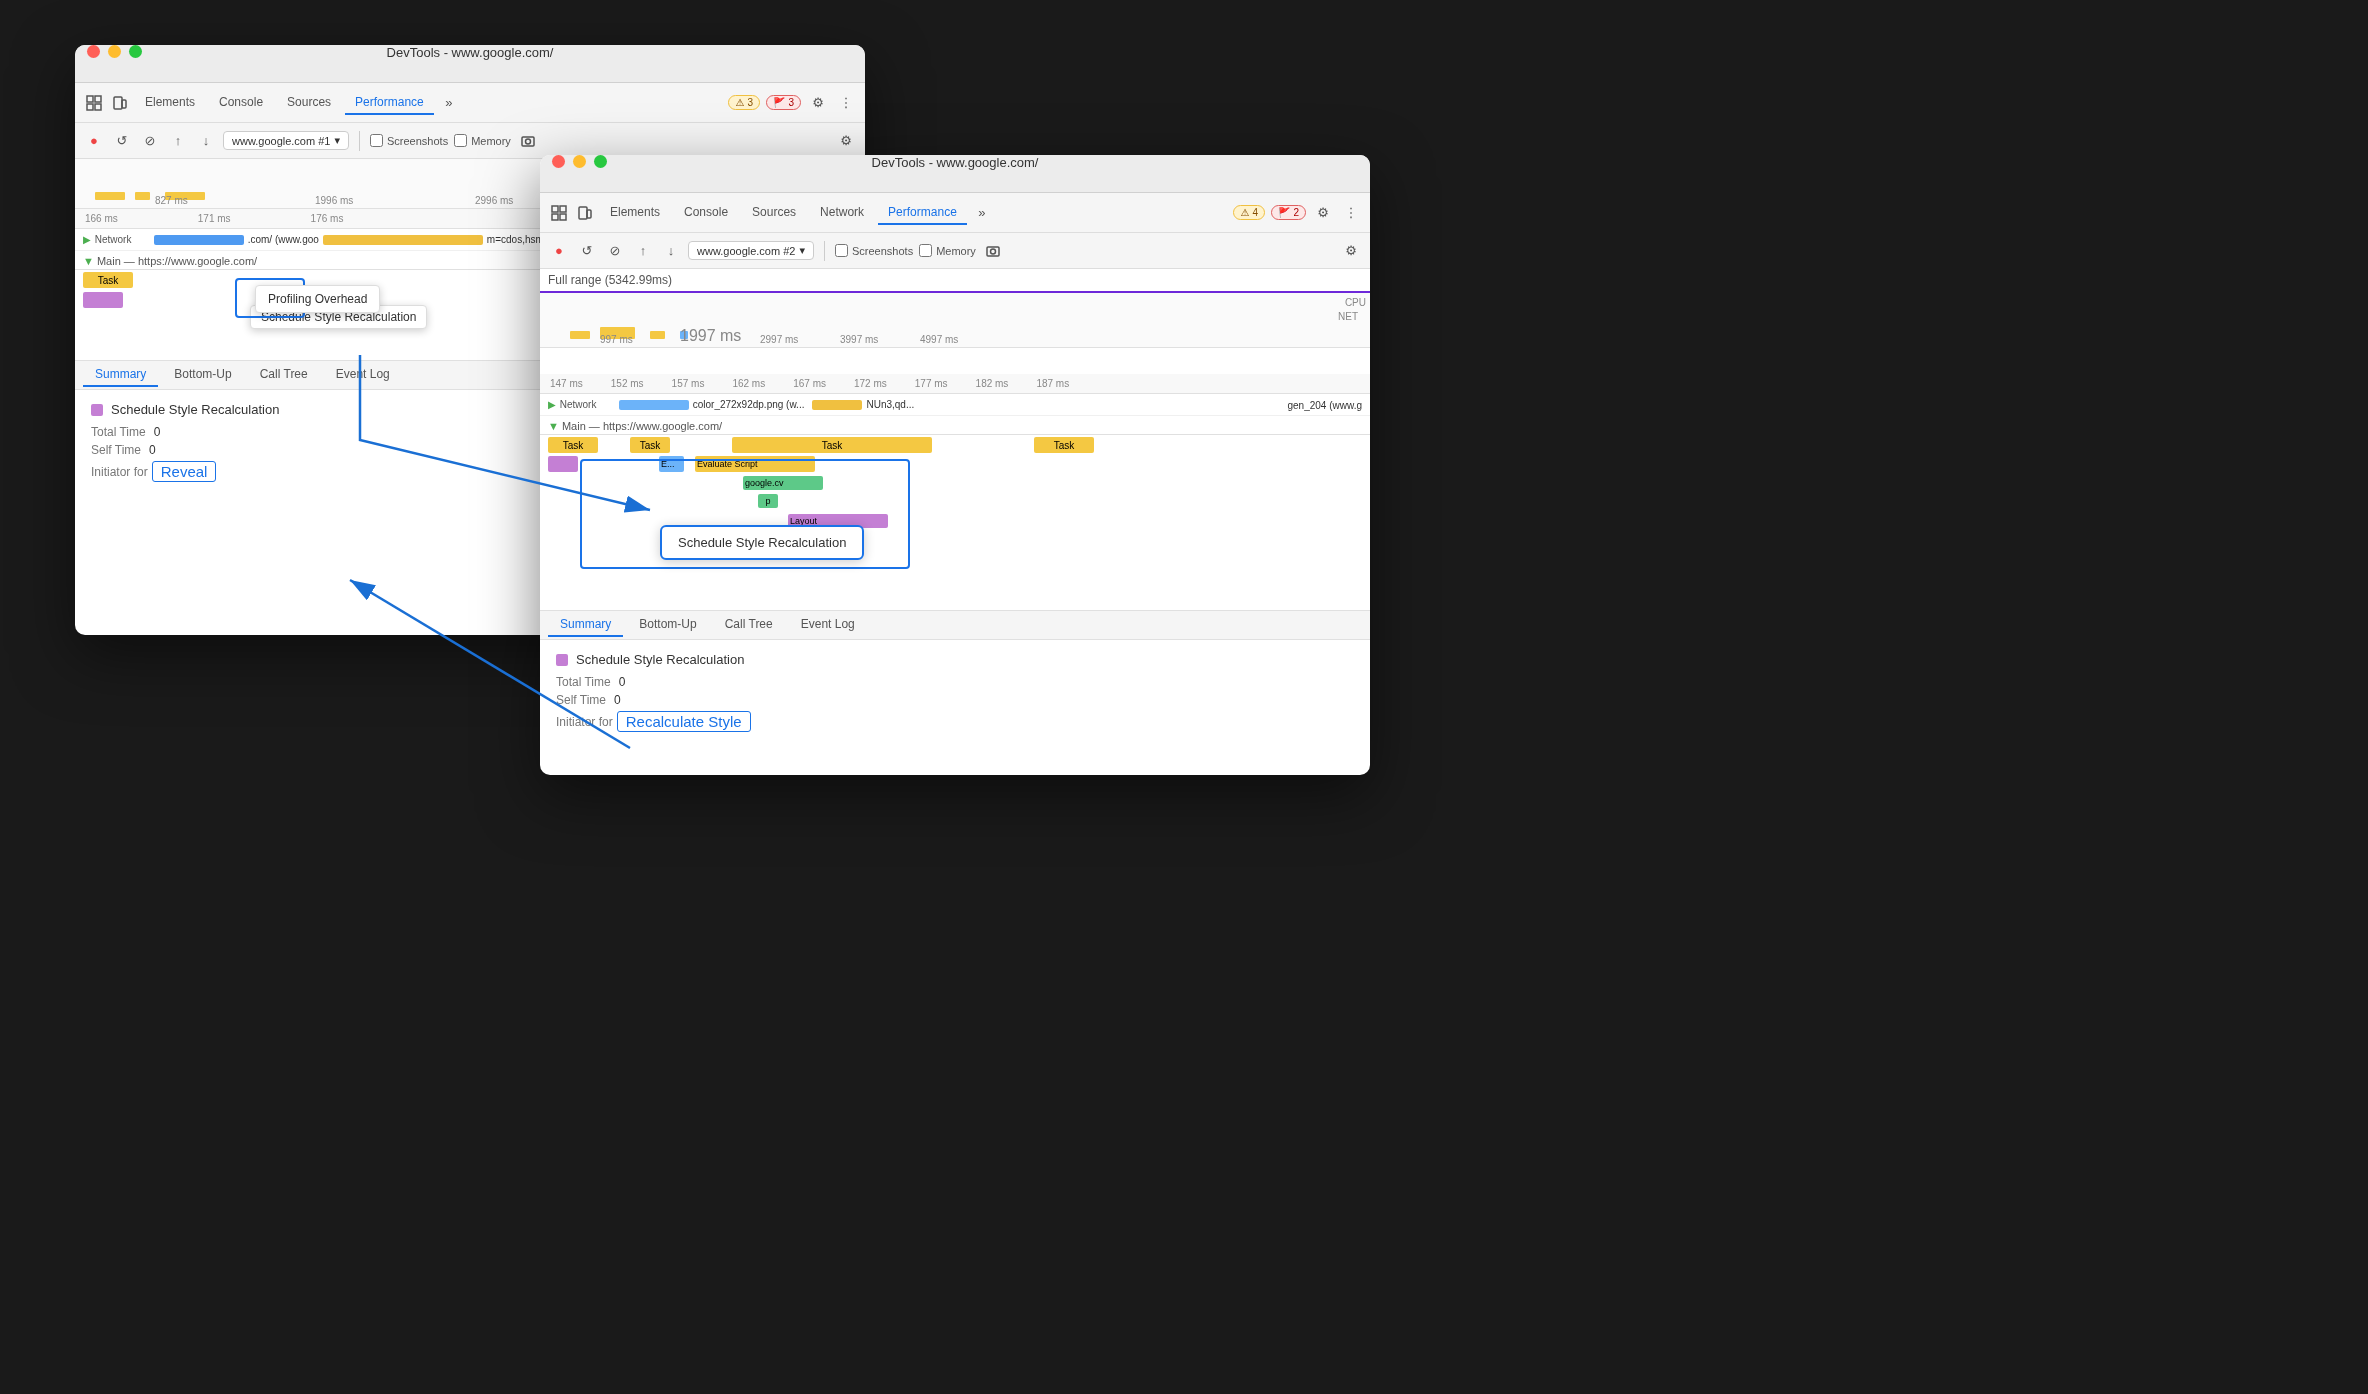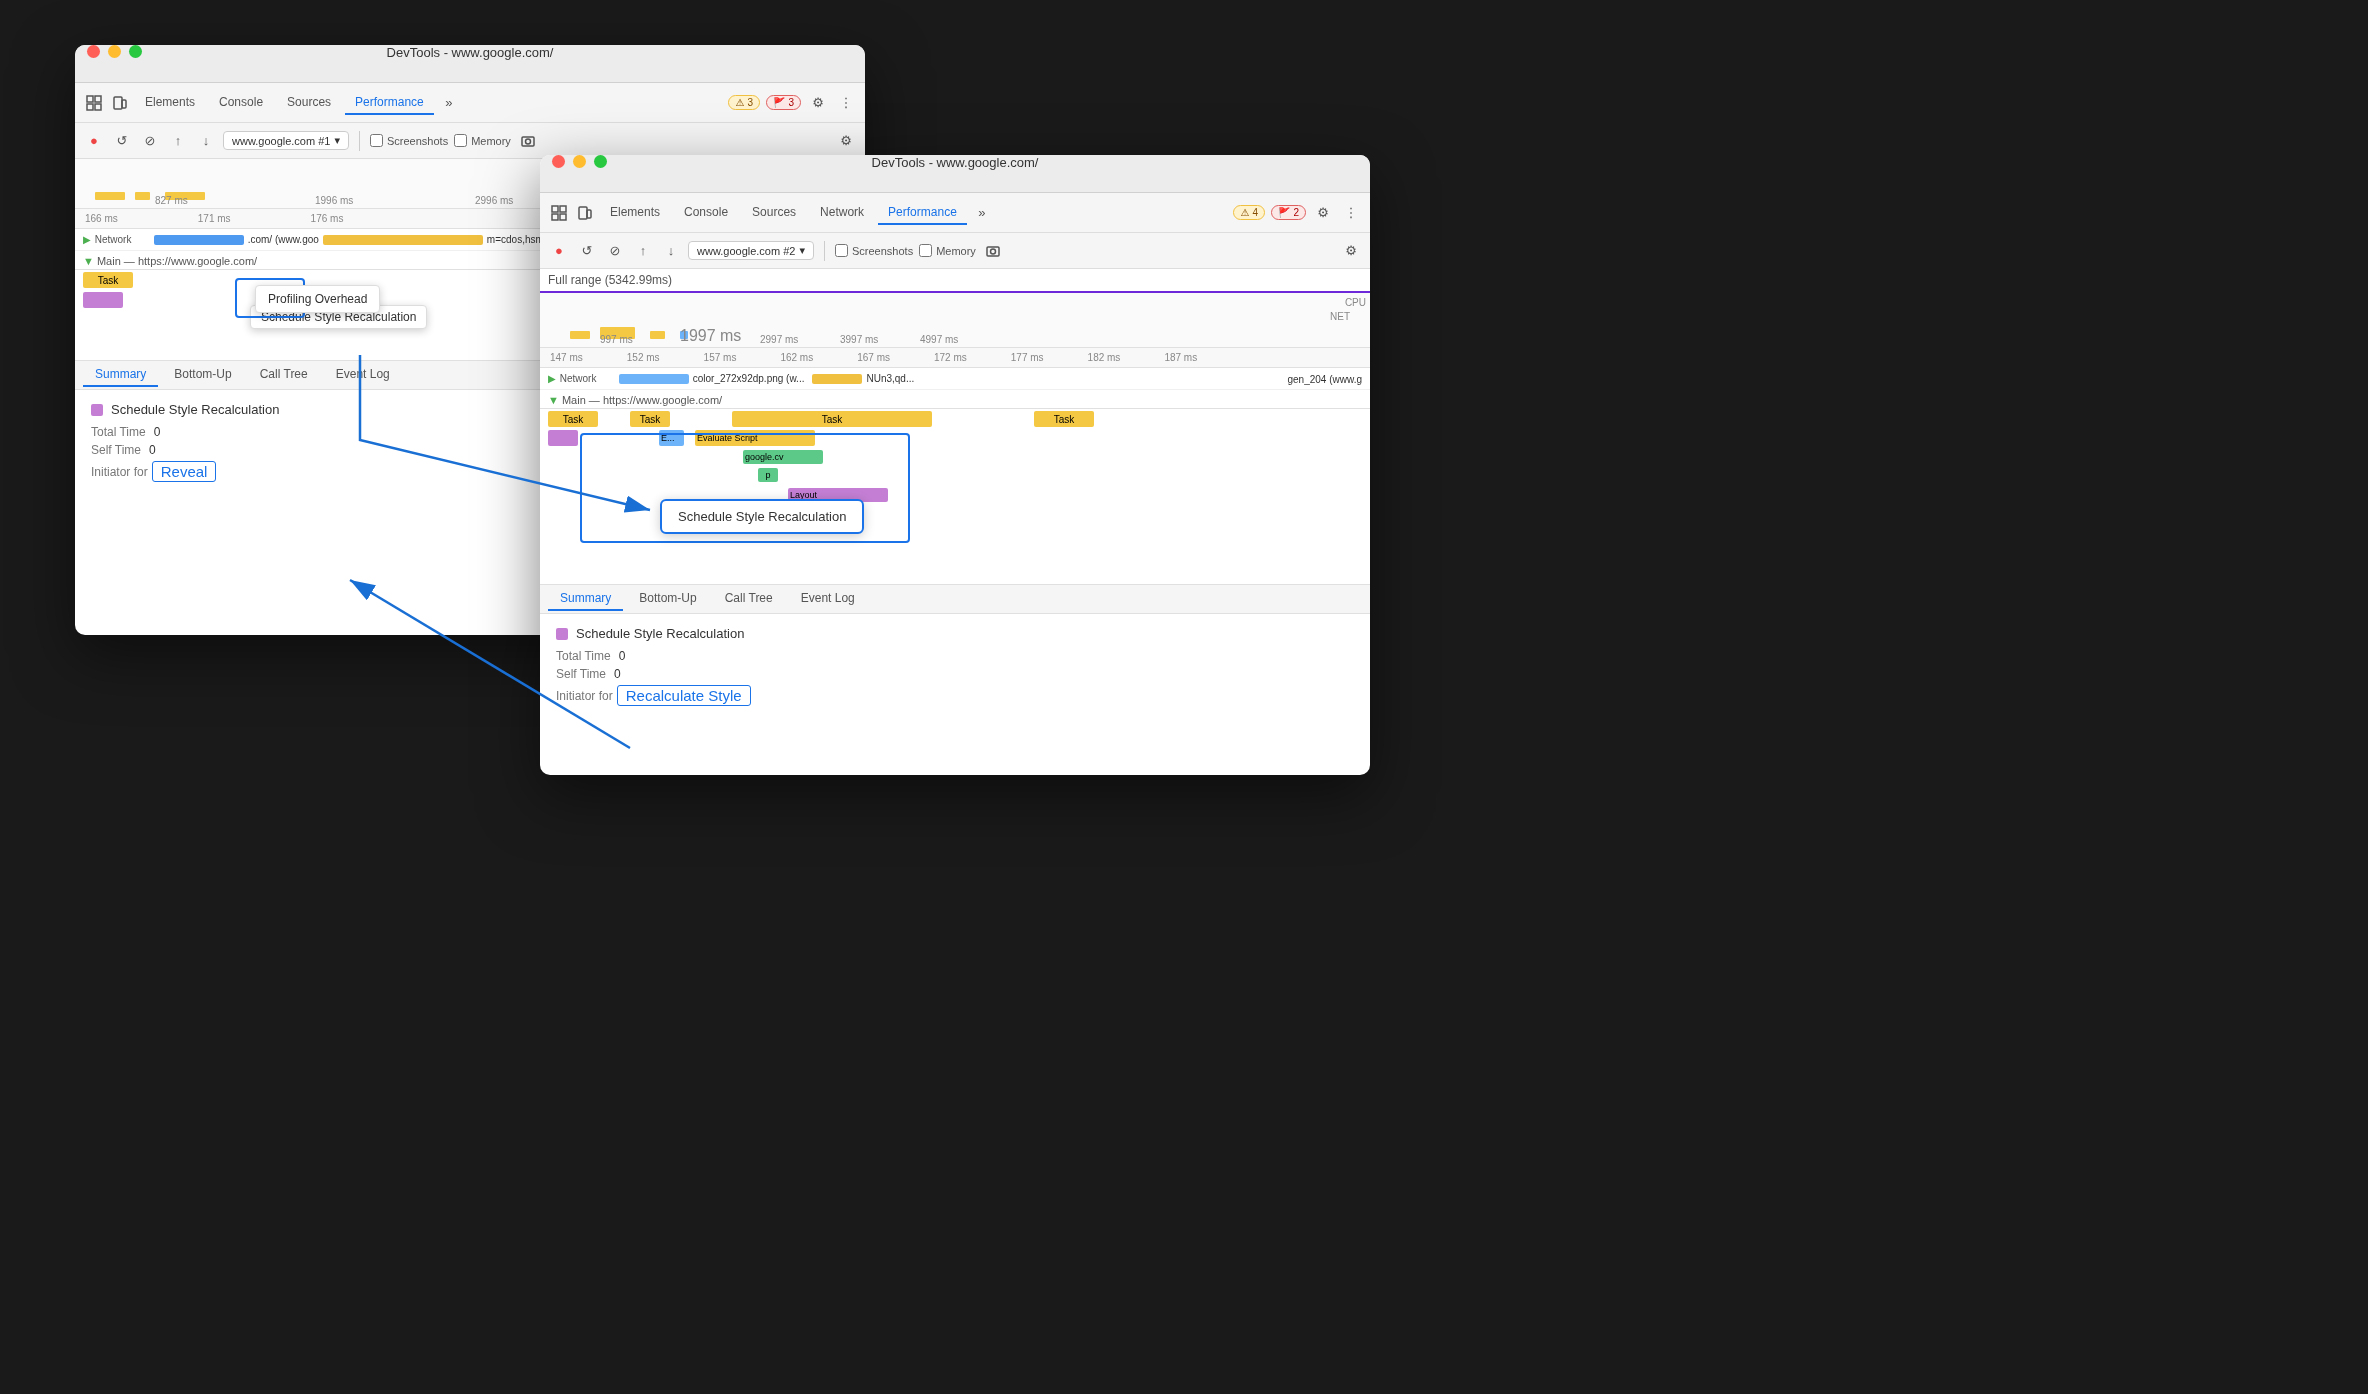--- a/index.html
+++ b/index.html
@@ -380,21 +380,21 @@
     }
     .cpu-label {
       position: absolute;
       right: 4px;
       top: 4px;
       font-size: 10px;
       color: #888;
     }
     .net-label {
       position: absolute;
-      right: 20px;
+      right: 12px;
       top: 18px;
       font-size: 10px;
       color: #888;
     }
   </style>
 </head>
 <body>
 
 <div class="devtools-window window-back">
 
@@ -636,21 +636,21 @@
     <div class="mini-yellow" style="left:140px;width:8px;background:#6cb3f9;"></div>
     <div class="cpu-label">CPU</div>
     <div class="net-label">NET</div>
     <div style="position:absolute;bottom:2px;left:60px;font-size:10px;color:#888;">997 ms</div>
     <div style="position:absolute;bottom:2px;left:140px;font-size:16px;color:#888;">1997 ms</div>
     <div style="position:absolute;bottom:2px;left:220px;font-size:10px;color:#888;">2997 ms</div>
     <div style="position:absolute;bottom:2px;left:300px;font-size:10px;color:#888;">3997 ms</div>
     <div style="position:absolute;bottom:2px;left:380px;font-size:10px;color:#888;">4997 ms</div>
   </div>
 
-  <div class="timeline-ruler" style="gap:44px;overflow:hidden;">
+  <div class="timeline-ruler" style="gap:28px;overflow:hidden;margin-top:26px;">
     <span class="ruler-mark">147 ms</span>
     <span class="ruler-mark">152 ms</span>
     <span class="ruler-mark">157 ms</span>
     <span class="ruler-mark">162 ms</span>
     <span class="ruler-mark">167 ms</span>
     <span class="ruler-mark">172 ms</span>
     <span class="ruler-mark">177 ms</span>
     <span class="ruler-mark">182 ms</span>
     <span class="ruler-mark">187 ms</span>
   </div>

